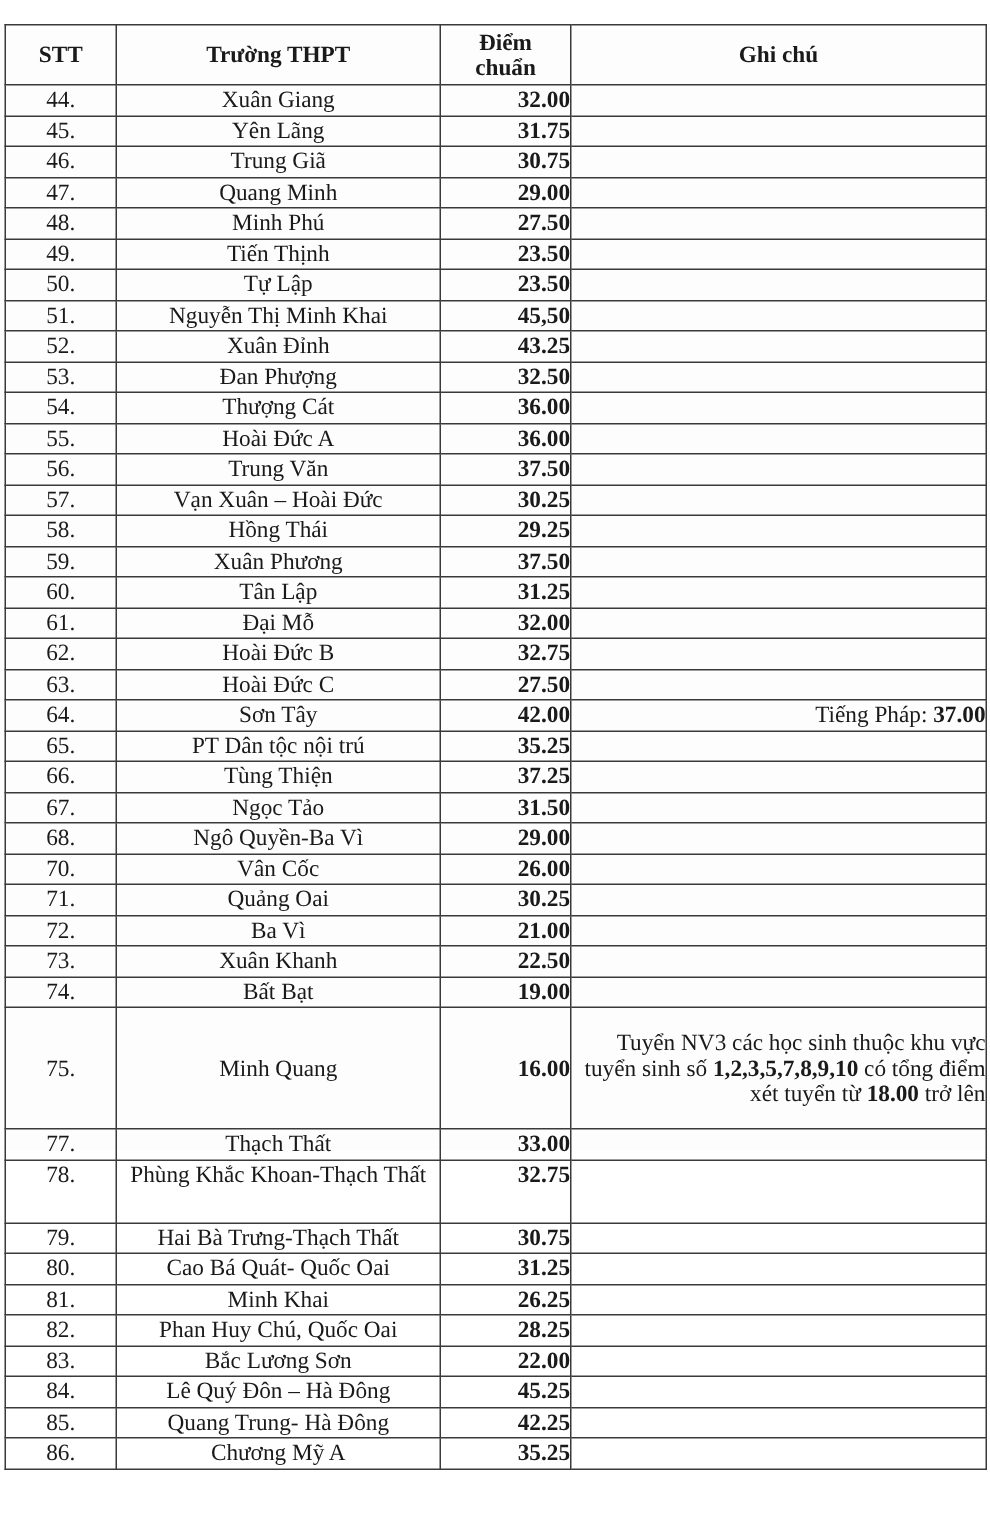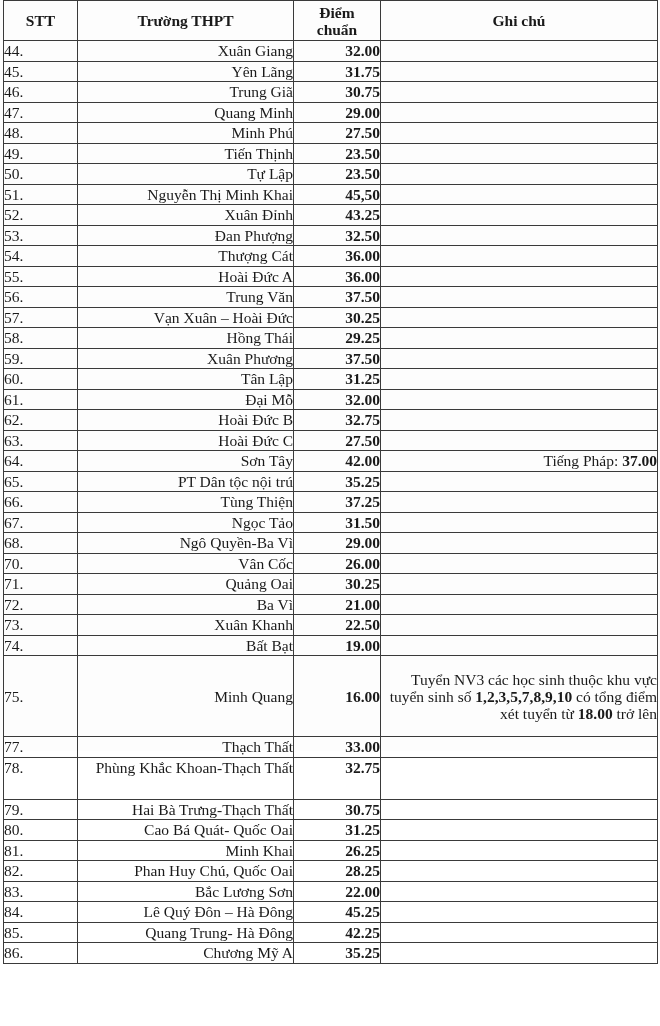--- a/index.html
+++ b/index.html
@@ -1,21 +1,21 @@
 <!DOCTYPE html>
 <html><head>
 <meta charset="utf-8">
 <style>
   html, body { margin: 0; padding: 0; background: #ffffff; }
   body {
     width: 660px; height: 1026px; overflow: hidden; position: relative;
     font-family: "Liberation Serif", "DejaVu Serif", serif;
     color: #1a1a1a;
   }
-  .page { position: absolute; left: 0; top: 0; width: 660px; height: 751px; background: #fdfdfd; }
+  .page { position: absolute; left: 0; top: 16px; width: 660px; height: 751px; background: #fdfdfd; }
   table.scores {
     position: absolute; left: 3px; top: 0px;
     border-collapse: collapse;
     table-layout: fixed;
     width: 654px;
   }
   table.scores td, table.scores th {
     border: 1px solid #3a3a3a;
     padding: 0;
     font-size: 15.5px;
@@ -29,22 +29,22 @@
   thead th {
     height: 39px;
     font-weight: bold;
     text-align: center;
     font-size: 15.5px;
     line-height: 17px;
   }
   tbody tr { height: 20.5px; }
   tbody tr.tall-75 { height: 81px; }
   tbody tr.tall-78 { height: 42px; }
-  td.stt { }
-  td.name { text-align: right; padding-left: 6px; line-height: 19px; }
+  td.stt { text-align: center; }
+  td.name { text-align: center; padding-left: 6px; line-height: 19px; }
   td.score { text-align: right; font-weight: bold; }
   td.note { text-align: right; padding: 0 6px; line-height: 19px; }
   td.note b { font-weight: bold; }
   tr.tall-78 td.score { vertical-align: top; padding-top: 1px; }
   tr.tall-78 td.stt { vertical-align: top; padding-top: 1px; }
   tr.tall-78 td.name { vertical-align: top; padding-top: 1px; }
 </style>
 </head>
 <body>
 

